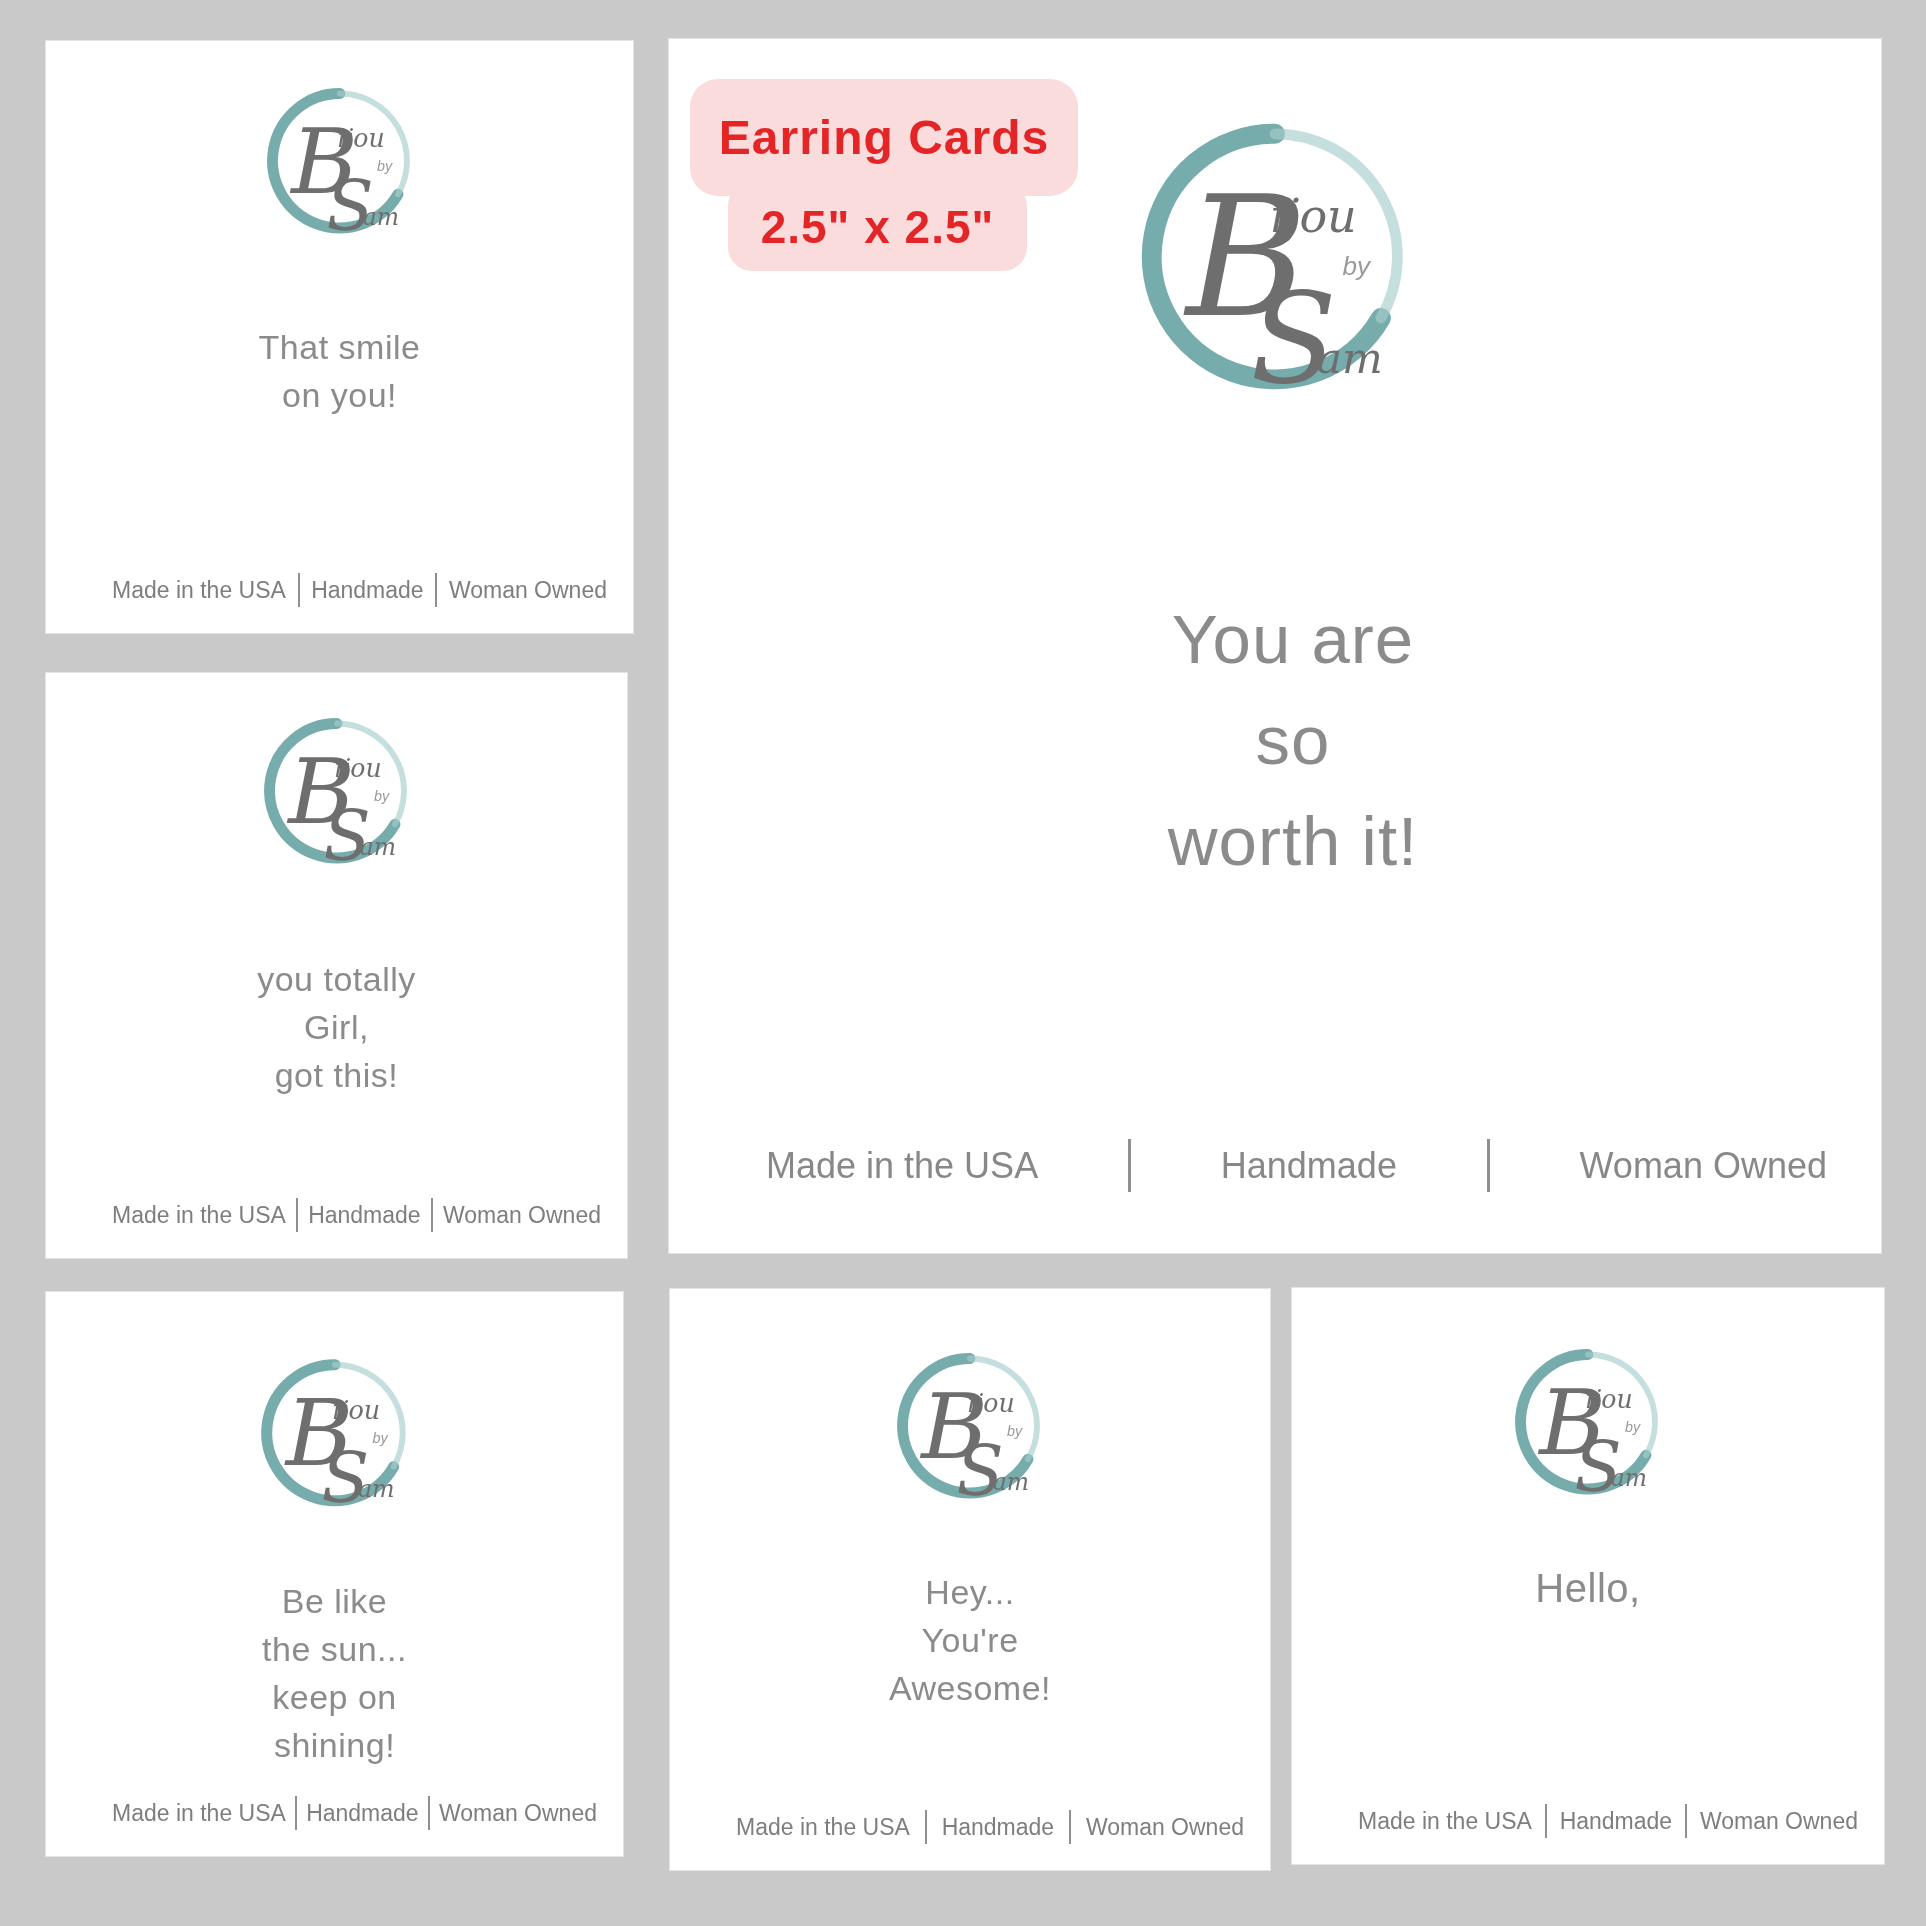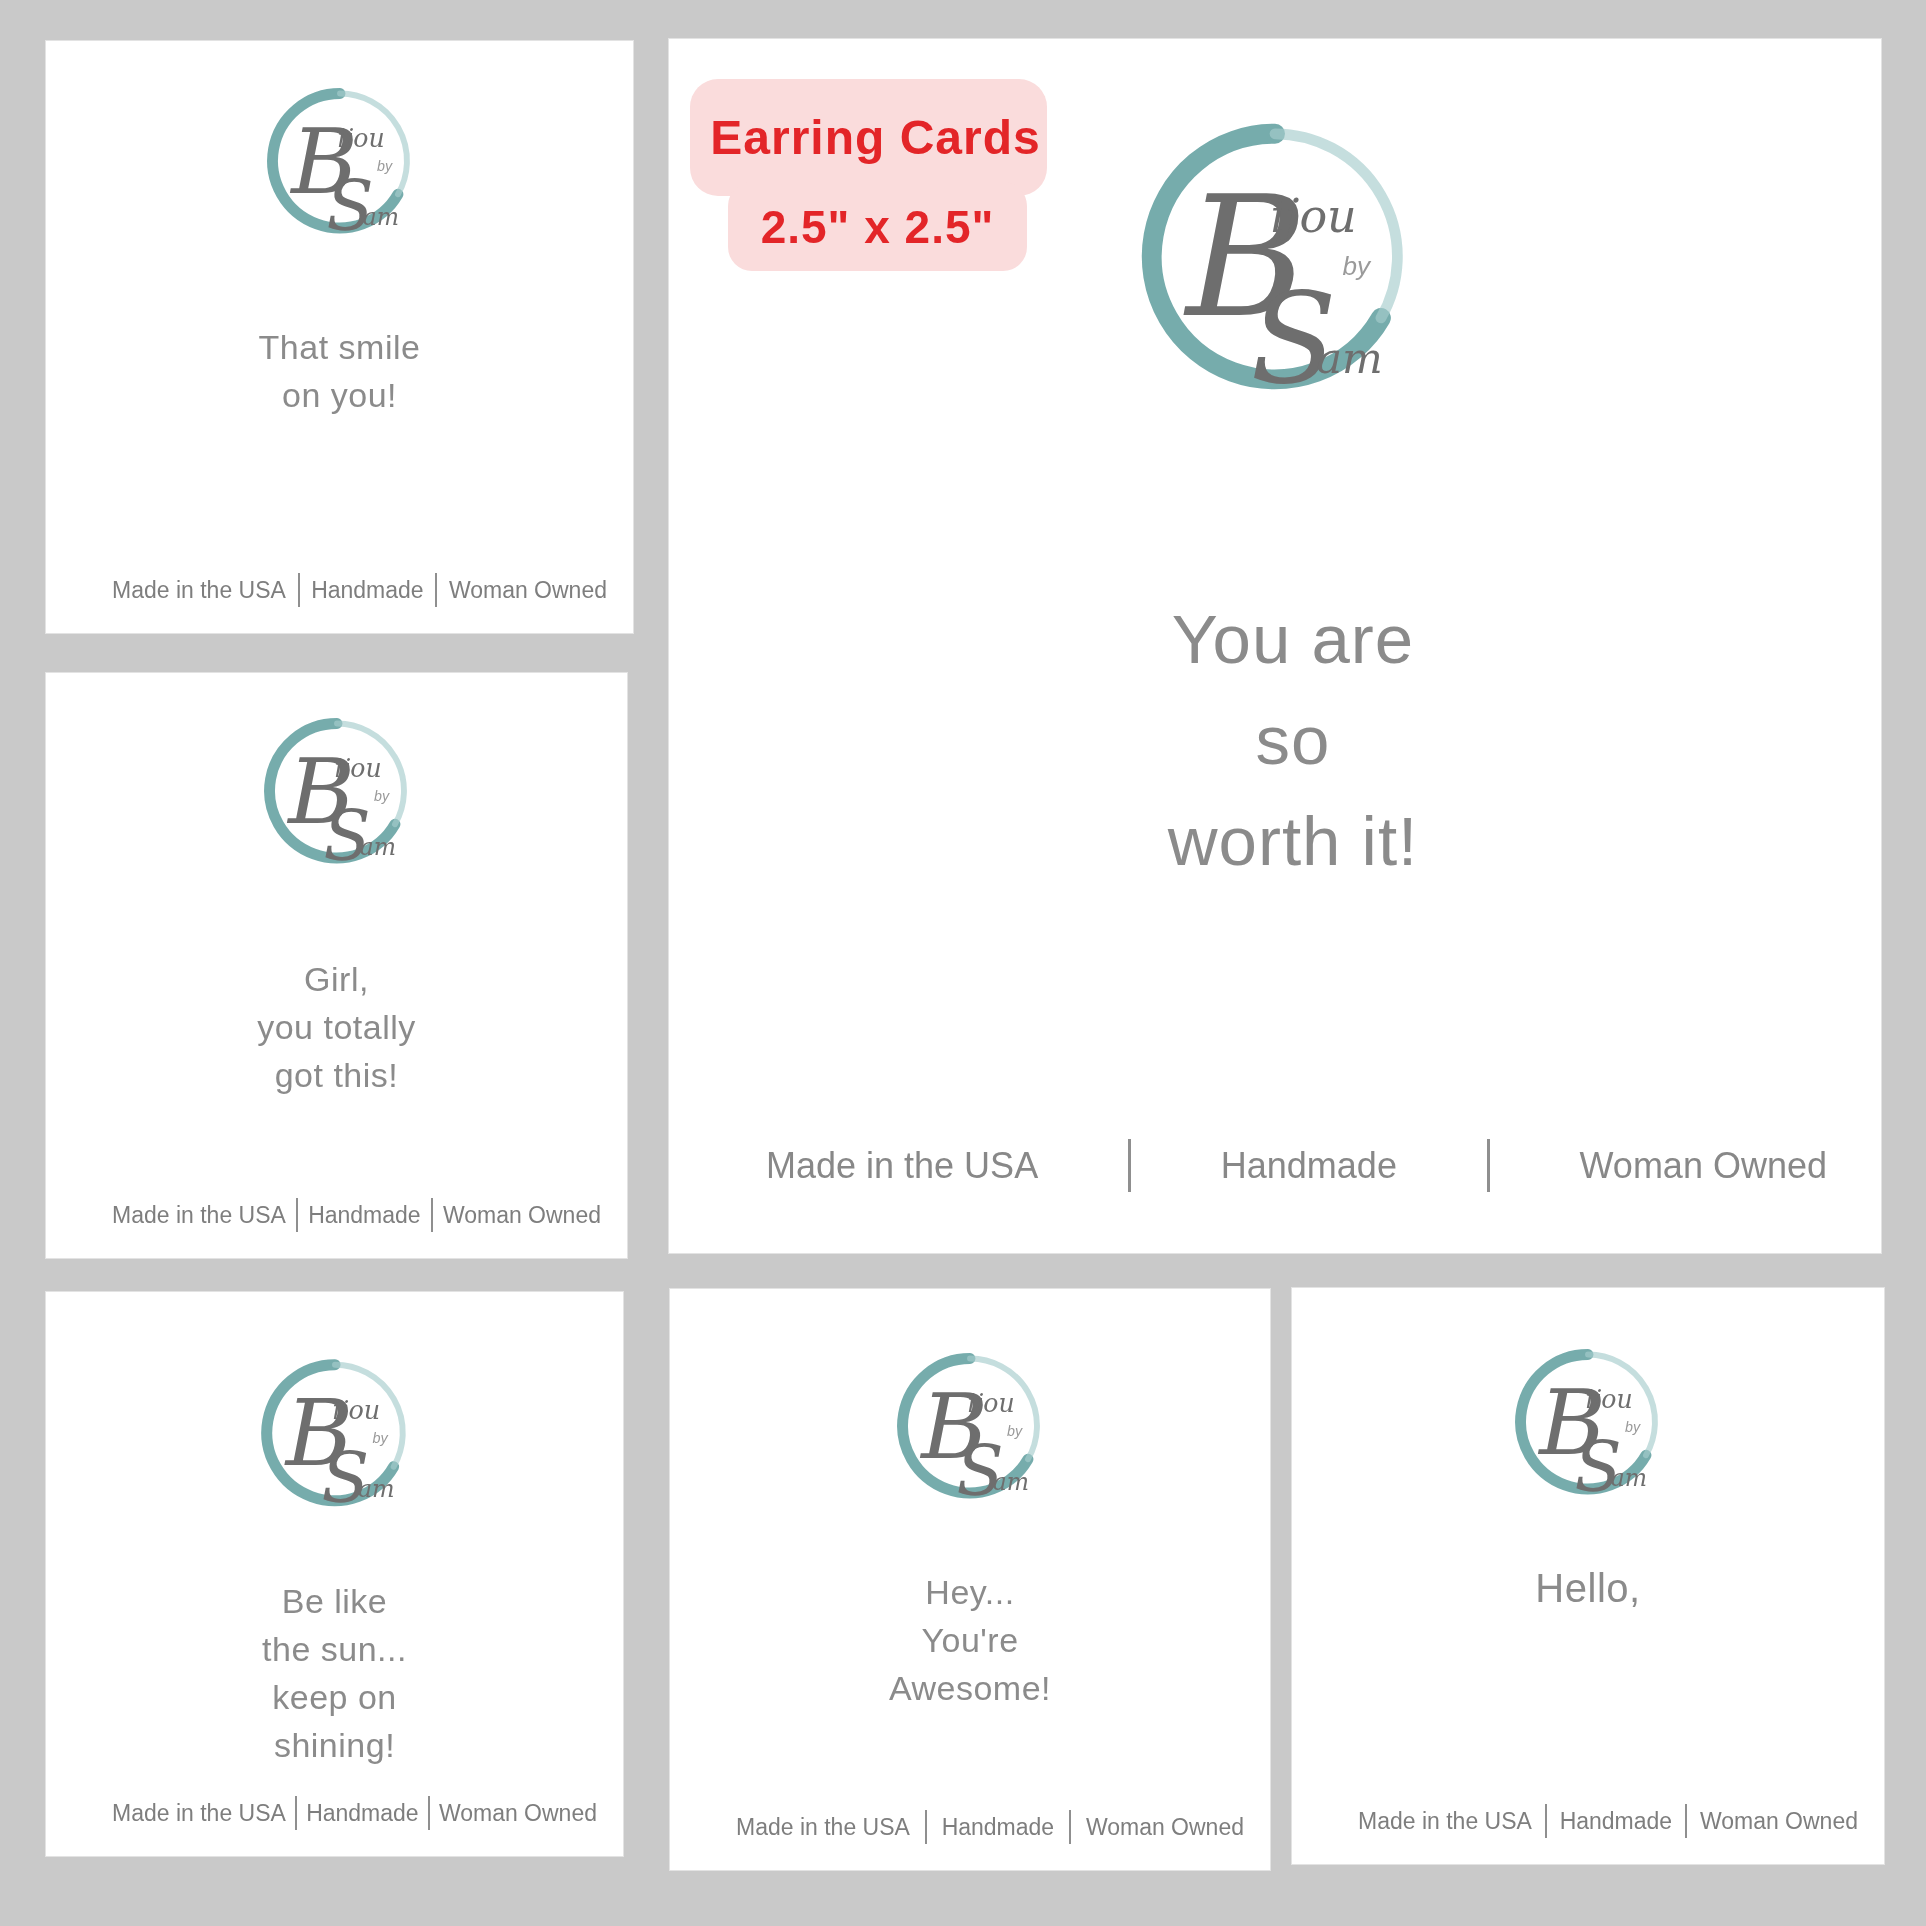--- a/index.html
+++ b/index.html
@@ -35,21 +35,21 @@
 
   .footer{position:absolute;left:26px;right:26px;bottom:26px;display:flex;align-items:center;
           justify-content:space-between;color:#7e7e7e;font-size:23px;white-space:nowrap;margin-left:40px;}
   .card-3 .footer{left:57px;right:54px;bottom:61px;font-size:36px;color:#888888;}
   .sep{display:inline-block;width:2px;height:34px;background:#8f8f8f;}
   .card-3 .sep{width:3px;height:53px;}
 
   .badge{position:absolute;left:21px;top:40px;}
   .badge-box{background:#fadcdc;display:flex;align-items:center;justify-content:center;
              color:#e32528;font-weight:bold;letter-spacing:1px;}
-  .badge-line1{width:343px;height:117px;border-radius:28px;font-size:48px;padding-left:14px;}
+  .badge-line1{width:388px;height:117px;border-radius:28px;font-size:48px;}
   .badge-line2{width:299px;height:89px;border-radius:24px;font-size:46px;margin:-14px 0 0 38px;}
 </style>
 </head>
 <body>
 
 <div class="stage">
 
   <div class="card card-1">
     <div class="logo-slot">
   <svg viewBox="0 0 200 200">
@@ -81,22 +81,22 @@
     <path d="M 100 22 A 80 80 0 1 0 169 142" fill="none" stroke="#6fa8a8" stroke-width="13" stroke-linecap="round" opacity="0.95"></path>
     <path d="M 100 22 A 80 80 0 0 1 169 142" fill="none" stroke="#a6cccc" stroke-width="7" stroke-linecap="round" opacity="0.65"></path>
     <text x="42" y="140" font-size="108">B</text>
     <text x="97" y="86" font-size="30">ijou</text>
     <text x="144" y="114" font-size="17" class="by">by</text>
     <text x="84" y="184" font-size="82">S</text>
     <text x="127" y="178" font-size="28">am</text>
   </svg>
 </div>
     <div class="message">
+      <div>you totally</div>
       <div>Girl,</div>
-      <div>you totally</div>
       <div>got this!</div>
     </div>
     <div class="footer">
       <span>Made in the USA</span>
       <span class="sep"></span>
       <span>Handmade</span>
       <span class="sep"></span>
       <span>Woman Owned</span>
     </div>
   </div>

